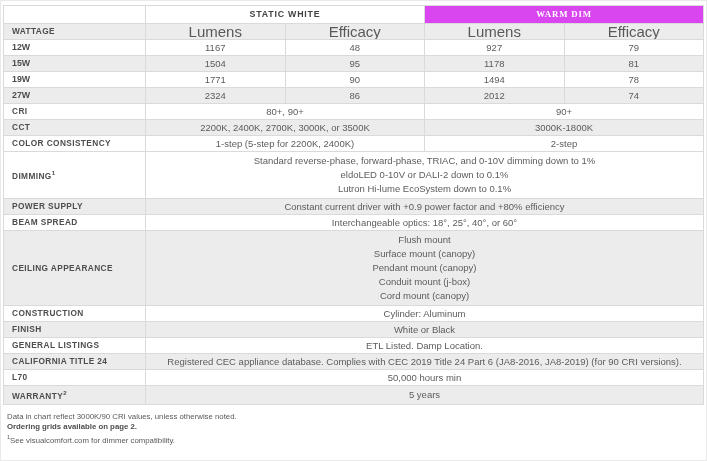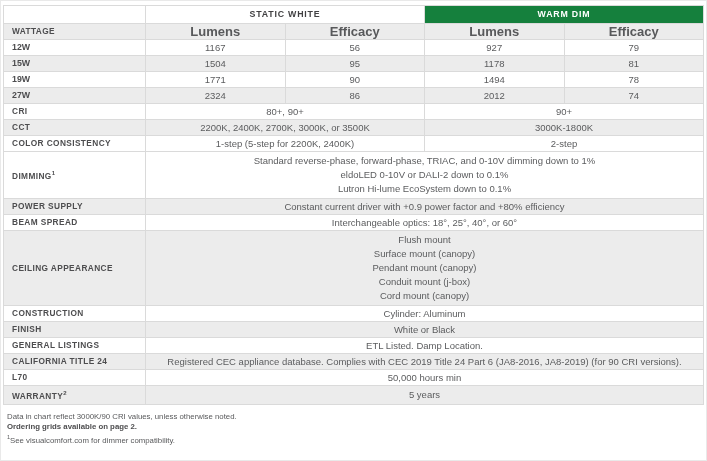--- a/index.html
+++ b/index.html
@@ -48,27 +48,27 @@
     color: #4d4d4f;
   }
   td.group-head {
     font-weight: bold;
     font-size: 8.8px;
     letter-spacing: 0.8px;
     color: #414042;
     padding: 3px 8px;
   }
   td.warm-dim-head {
-    background: #15803d;
+    background: #d946ef;
     color: #ffffff;
+    font-family: Liberation Serif, serif;
   }
   td.col-head {
-    font-size: 13px;
+    font-size: 15px;
     color: #58595b;
-    font-weight: bold;
   }
   .multiline div { line-height: 14px; }
   .footnotes {
     margin: 7px 0 0 4px;
     font-size: 7.8px;
     line-height: 10px;
     color: #58595b;
   }
   .footnotes .bold { font-weight: bold; color: #4d4d4f; }
   .footnotes sup { font-size: 5.5px; }
@@ -98,21 +98,21 @@
       <td class="label">WATTAGE</td>
       <td class="col-head">Lumens</td>
       <td class="col-head">Efficacy</td>
       <td class="col-head">Lumens</td>
       <td class="col-head">Efficacy</td>
     </tr>
 
     <tr>
       <td class="wattage-cell">12W</td>
       <td>1167</td>
-      <td>56</td>
+      <td>48</td>
       <td>927</td>
       <td>79</td>
     </tr>
     <tr class="alt">
       <td class="wattage-cell">15W</td>
       <td>1504</td>
       <td>95</td>
       <td>1178</td>
       <td>81</td>
     </tr>

